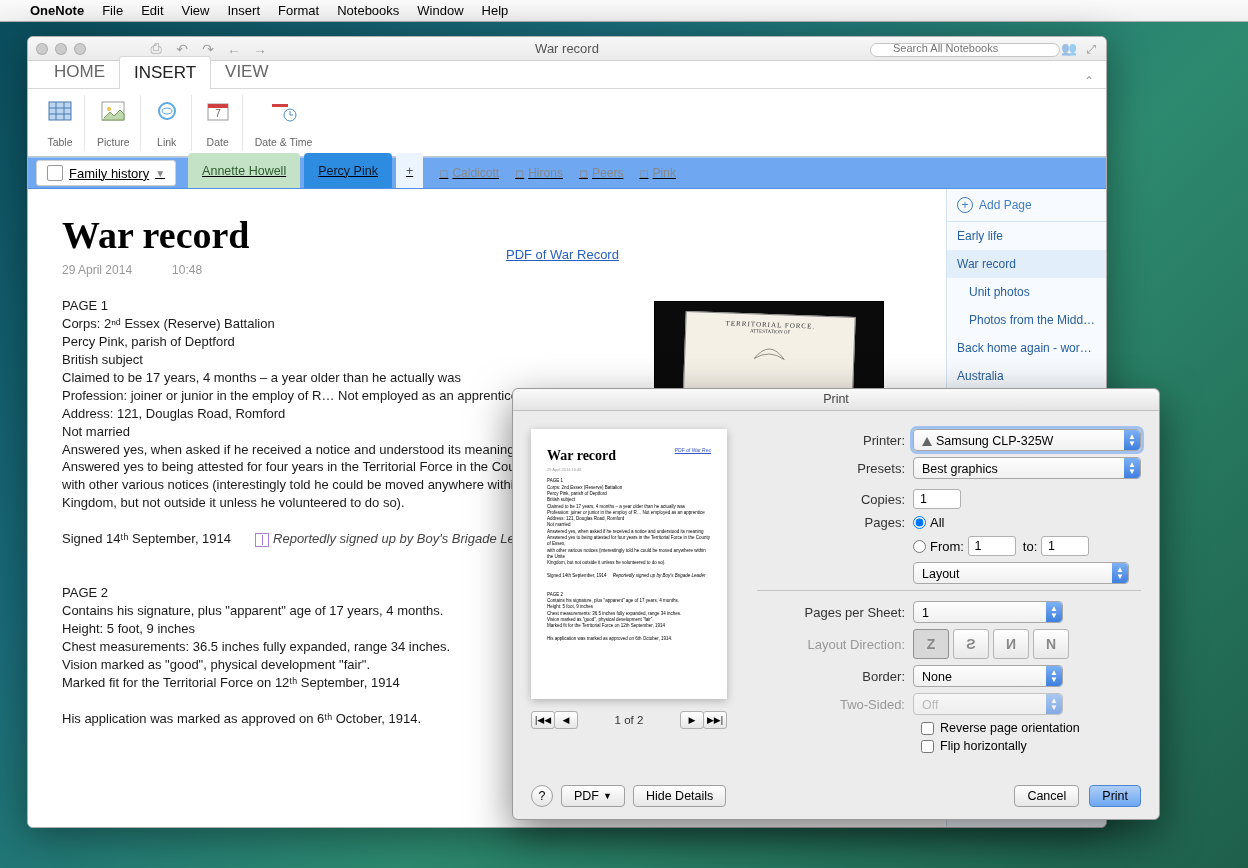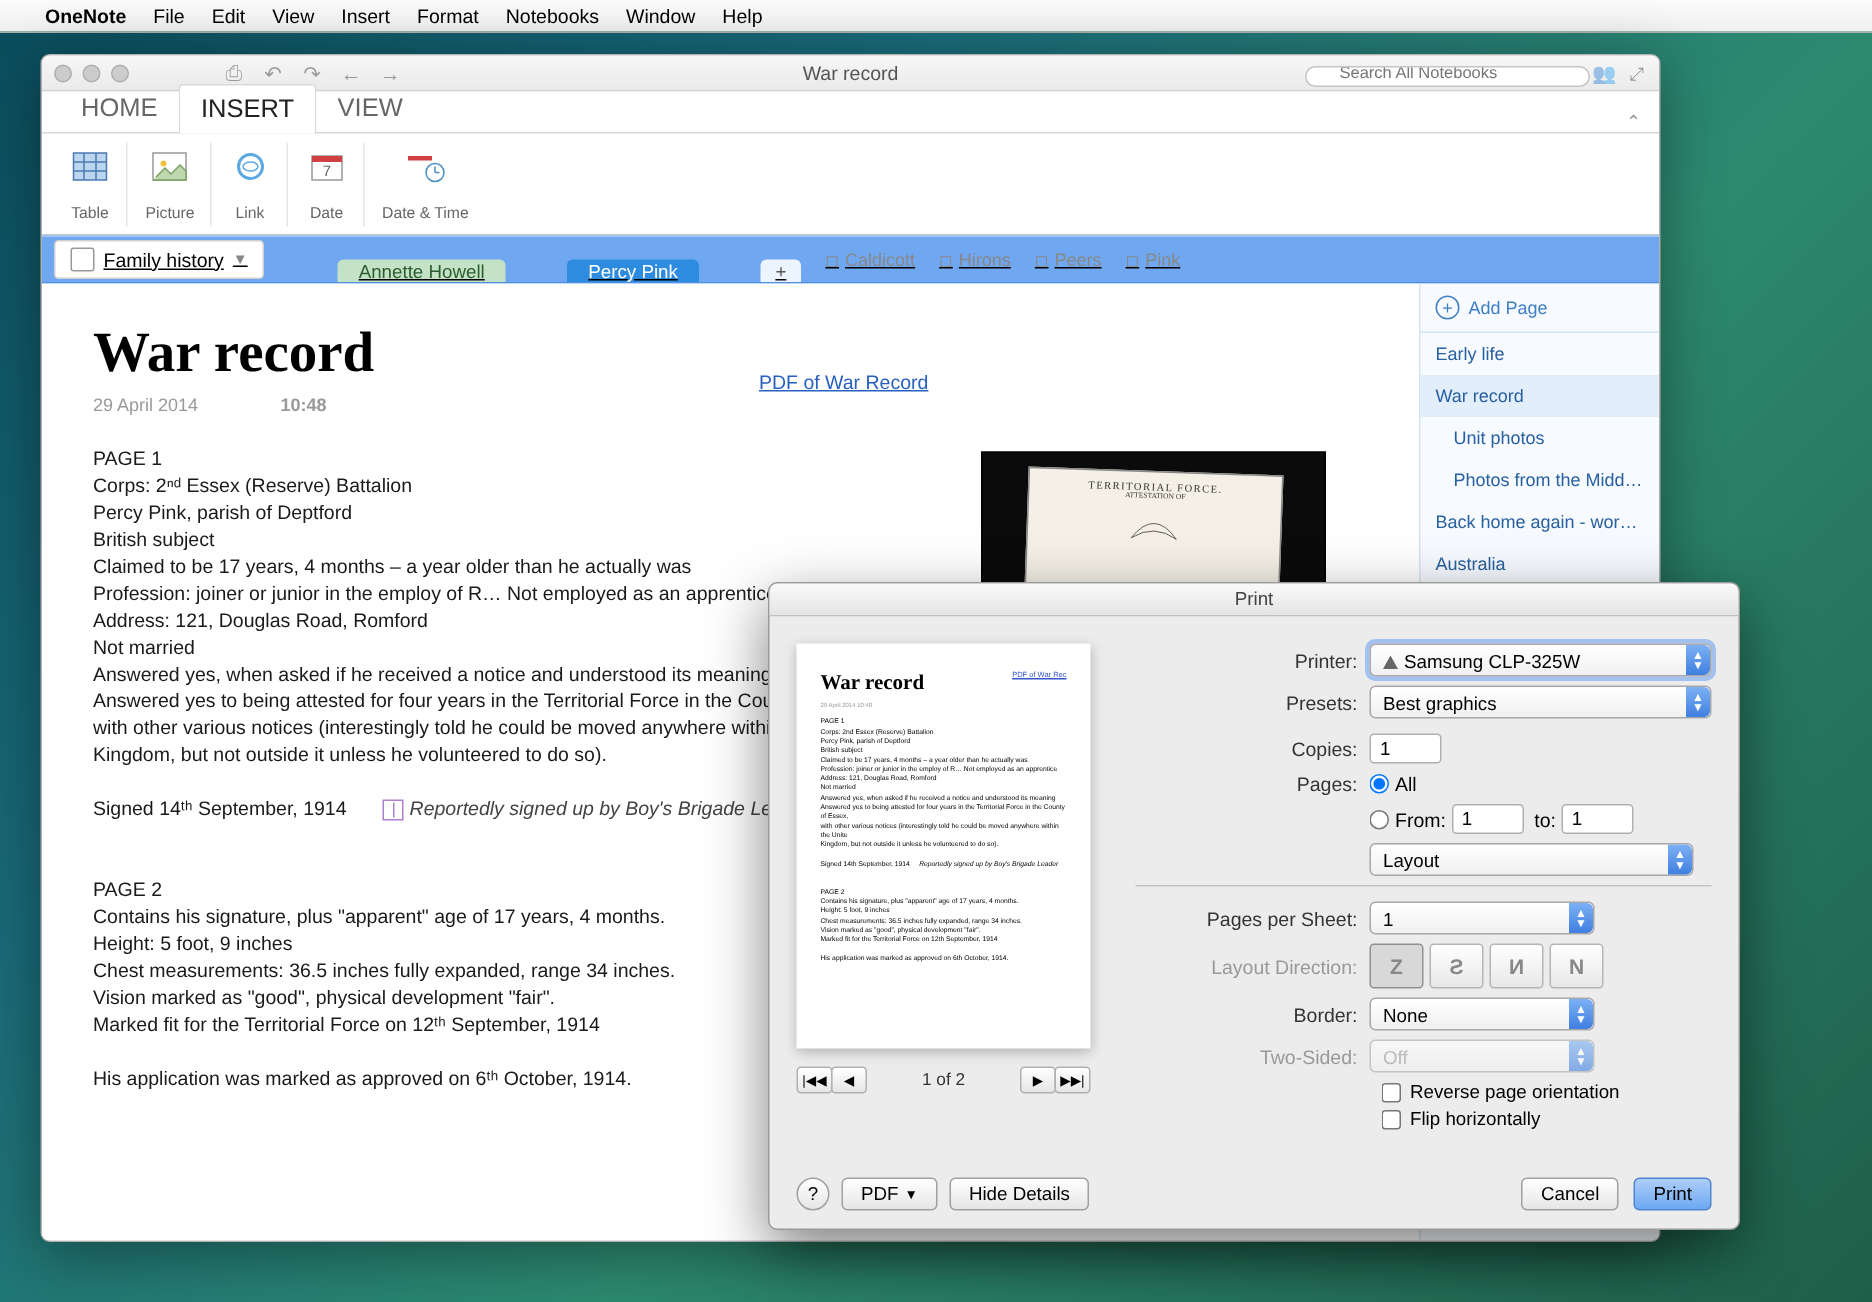--- a/index.html
+++ b/index.html
@@ -24,31 +24,31 @@
 .rtab.active { color: #222; border: 1px solid #d8d8d8; border-bottom: none; background: #fff; border-radius: 3px 3px 0 0; position: relative; top: 1px; }
 .chevron { position: absolute; right: 12px; color: #999; font-size: 12px; }
 .ribbon { height: 68px; background: #fff; border-bottom: 1px solid #c8c8c8; display: flex; align-items: center; padding: 4px 8px; gap: 2px; }
 .rgroup { display: flex; flex-direction: column; align-items: center; padding: 2px 10px; border-right: 1px solid #e6e6e6; height: 56px; justify-content: space-between; }
 .rgroup:last-child { border-right: none; }
 .ricon { width: 28px; height: 28px; display: flex; align-items: center; justify-content: center; }
 .rlabel { font-size: 10.5px; color: #666; text-align: center; line-height: 1.1; }
 .section-bar { height: 32px; background: #6fa8f0; border-top: 1px solid #9fc5f5; border-bottom: 1px solid #5090e0; display: flex; align-items: center; padding-left: 8px; gap: 4px; text-decoration: underline; }
 .notebook-chip { background: #fff; padding: 4px 10px; border-radius: 3px; display: flex; align-items: center; gap: 6px; border: 1px solid #d0d0d0; margin-right: 8px; }
 .nbicon { width: 16px; height: 16px; border: 1px solid #999; border-radius: 2px; }
-.sectab { padding: 5px 14px; border-radius: 4px 4px 0 0; font-size: 12.5px; cursor: pointer; align-self: flex-end; height: 15px; display: flex; align-items: center; margin-left: 37px; }
+.sectab { padding: 5px 14px; border-radius: 4px 4px 0 0; font-size: 12.5px; cursor: pointer; align-self: flex-end; height: 35px; display: flex; align-items: center; }
 .sectab.annette { background: #c4e2c6; color: #2d5d2f; }
-.sectab.percy { background: #2d8be0; color: #ffffff; }
+.sectab.percy { background: #2d8be0; color: #0f172a; }
 .sectab.plus { background: #ecf4ff; color: #555; padding: 5px 10px; }
 .pagelink { display: flex; align-items: center; gap: 4px; color: #888; font-size: 12px; margin-left: 12px; }
 .pageflag { font-size: 11px; }
 .content-area { display: flex; height: calc(100% - 152px); }
 .main-page { flex: 1; padding: 24px 34px; overflow: hidden; background: #fff; }
 .page-title { font-family: Georgia, "Times New Roman", serif; font-size: 38px; font-weight: bold; margin-bottom: 6px; }
 .page-meta { color: #999; font-size: 12px; margin-bottom: 20px; }
-.page-meta .mtime { margin-left: 55px; font-weight: bold; }
+.page-meta .mtime { margin-left: 40px; }
 .page-body { font-size: 13px; color: #1a1a1a; line-height: 1.38; }
 .pdf-link { position: absolute; left: 478px; top: 210px; color: #2860c0; text-decoration: underline; font-size: 13px; }
 .doc-image { position: absolute; left: 626px; top: 264px; width: 230px; height: 126px; background: #0b0b0b; border: 1px solid #000; display: flex; align-items: center; justify-content: center; overflow: hidden; }
 .doc-image-inner { width: 170px; height: 100px; background: #f4f0e6; transform: rotate(2deg); border: 1px solid #888; font-size: 5px; padding: 6px; display: flex; flex-direction: column; align-items: center; color: #333; font-family: serif; }
 .italic-note { font-style: italic; color: #444; margin-left: 24px; }
 .tag-icon { display: inline-block; width: 14px; height: 14px; border: 1px solid #b080d0; vertical-align: middle; margin-right: 4px; position: relative; }
 .tag-icon::after { content: ""; position: absolute; top: 1px; left: 6px; width: 1px; height: 10px; background: #b080d0; }
 .sidebar { width: 160px; background: #f7fbff; border-left: 1px solid #d5e4f5; }
 .addpage { padding: 8px 10px; display: flex; align-items: center; gap: 6px; border-bottom: 1px solid #d5e4f5; }
 .addcircle { width: 16px; height: 16px; border: 1.5px solid #3f7fc5; border-radius: 50%; display: flex; align-items: center; justify-content: center; color: #3f7fc5; font-size: 12px; line-height: 1; }

